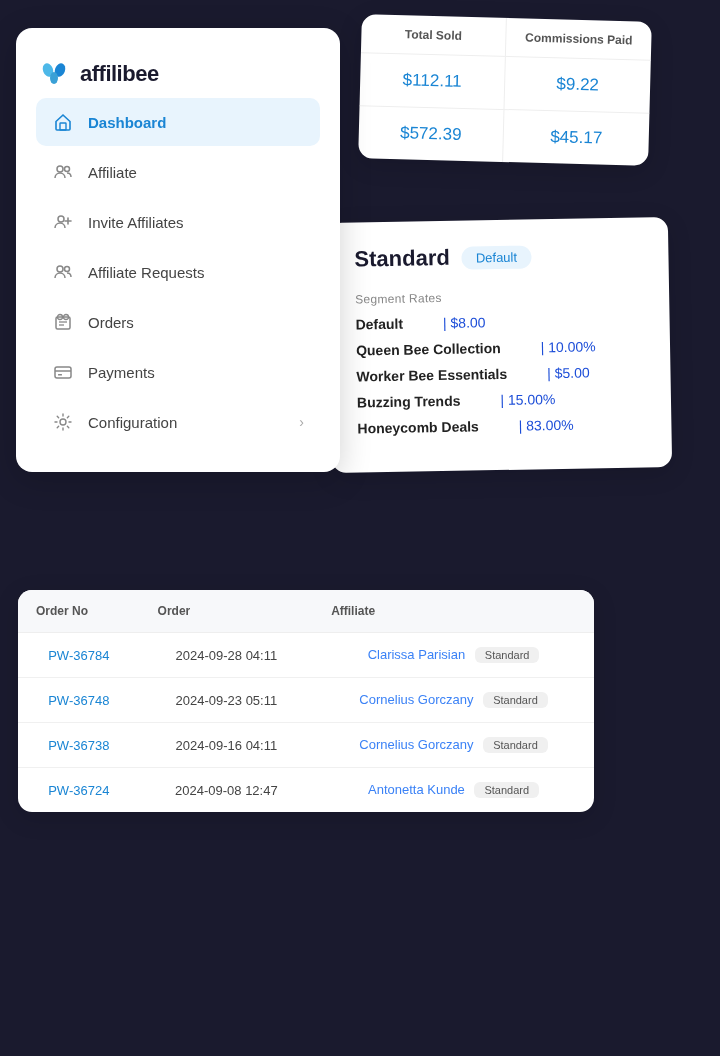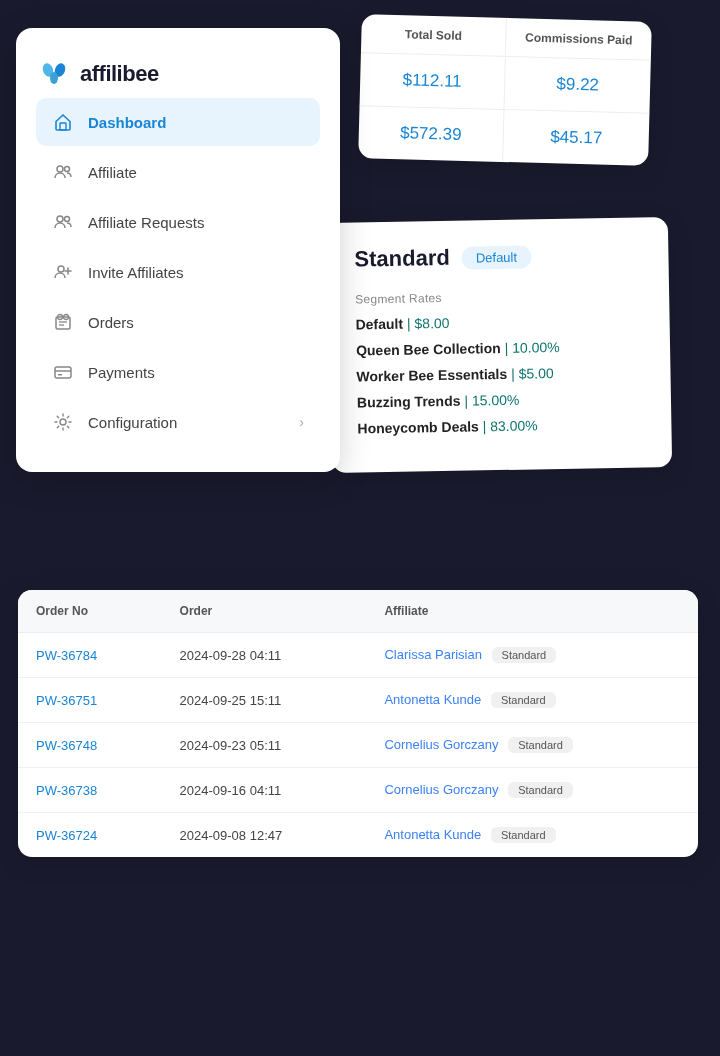--- a/index.html
+++ b/index.html
@@ -162,29 +162,30 @@
       font-weight: 500;
       letter-spacing: 0.3px;
     }
     .segment-item {
       font-size: 14px;
       color: #222;
       margin-bottom: 5px;
       line-height: 1.5;
     }
     .segment-item .seg-rate {
-      color: #0f766e;
+      color: #1d4ed8;
+      margin-left: 36px;
     }
 
     
     .orders-card {
       position: absolute;
       top: 590px;
       left: 18px;
-      width: 680px;
+      width: 576px;
       background: #fff;
       border-radius: 14px;
       box-shadow: 0 6px 24px rgba(0,0,0,0.13);
       overflow: hidden;
       z-index: 7;
     }
     .orders-table {
       width: 100%;
       border-collapse: collapse;
     }
@@ -196,20 +197,21 @@
       text-align: left;
       background: #f7f8fa;
       border-bottom: 1px solid #eee;
     }
     .orders-table td {
       padding: 14px 18px;
       font-size: 13px;
       color: #444;
       border-bottom: 1px solid #f0f0f0;
       vertical-align: middle;
+      text-align: center;
     }
     .orders-table tr:last-child td { border-bottom: none; }
     .order-link {
       color: #1a85d4;
       font-weight: 500;
     }
     .affiliate-name {
       color: #3b82f6;
       font-weight: 500;
     }
@@ -254,39 +256,39 @@
         <path d="M2 16c0-2.8 2.2-5 5-5s5 2.2 5 5" stroke="#888" stroke-width="1.5" fill="none"></path>
         <path d="M14 11c1.7 0 4 1 4 4" stroke="#888" stroke-width="1.5" fill="none"></path>
       </svg>
     </span>
     <span class="nav-label">Affiliate</span>
   </div>
 
   <div class="nav-item">
     <span class="nav-icon">
       <svg width="20" height="20" viewBox="0 0 20 20" fill="none">
+        <circle cx="8" cy="7" r="3" stroke="#888" stroke-width="1.5" fill="none"></circle>
+        <path d="M2 16c0-2.8 2.2-5 5-5s5 2.2 5 5" stroke="#888" stroke-width="1.5" fill="none"></path>
+        <line x1="15" y1="6" x2="15" y2="12" stroke="#888" stroke-width="1.6" stroke-linecap="round"></line>
+        <line x1="12" y1="9" x2="18" y2="9" stroke="#888" stroke-width="1.6" stroke-linecap="round"></line>
+      </svg>
+    </span>
+    <span class="nav-label">Invite Affiliates</span>
+  </div>
+
+  <div class="nav-item">
+    <span class="nav-icon">
+      <svg width="20" height="20" viewBox="0 0 20 20" fill="none">
         <circle cx="7" cy="7" r="3" stroke="#888" stroke-width="1.5" fill="none"></circle>
         <circle cx="14" cy="7" r="2.5" stroke="#888" stroke-width="1.5" fill="none"></circle>
         <path d="M2 16c0-2.8 2.2-5 5-5s5 2.2 5 5" stroke="#888" stroke-width="1.5" fill="none"></path>
         <path d="M14 11c1.7 0 4 1 4 4" stroke="#888" stroke-width="1.5" fill="none"></path>
       </svg>
     </span>
     <span class="nav-label">Affiliate Requests</span>
-  </div>
-
-  <div class="nav-item">
-    <span class="nav-icon">
-      <svg width="20" height="20" viewBox="0 0 20 20" fill="none">
-        <circle cx="8" cy="7" r="3" stroke="#888" stroke-width="1.5" fill="none"></circle>
-        <path d="M2 16c0-2.8 2.2-5 5-5s5 2.2 5 5" stroke="#888" stroke-width="1.5" fill="none"></path>
-        <line x1="15" y1="6" x2="15" y2="12" stroke="#888" stroke-width="1.6" stroke-linecap="round"></line>
-        <line x1="12" y1="9" x2="18" y2="9" stroke="#888" stroke-width="1.6" stroke-linecap="round"></line>
-      </svg>
-    </span>
-    <span class="nav-label">Invite Affiliates</span>
   </div>
 
   <div class="nav-item">
     <span class="nav-icon">
       <svg width="20" height="20" viewBox="0 0 20 20" fill="none">
         <rect x="3" y="5" width="14" height="12" rx="1.5" stroke="#888" stroke-width="1.5" fill="none"></rect>
         <circle cx="7" cy="5" r="2.5" stroke="#888" stroke-width="1.3" fill="none"></circle>
         <circle cx="13" cy="5" r="2.5" stroke="#888" stroke-width="1.3" fill="none"></circle>
         <line x1="6" y1="10" x2="14" y2="10" stroke="#888" stroke-width="1.3"></line>
         <line x1="6" y1="13" x2="11" y2="13" stroke="#888" stroke-width="1.3"></line>
@@ -364,28 +366,20 @@
         <th>Order</th>
         <th>Affiliate</th>
       </tr>
     </thead>
     <tbody id="orders-body">
         <tr>
     <td><span class="order-link">PW-36784</span></td>
     <td>2024-09-28 04:11</td>
     <td>
       <span class="affiliate-name">Clarissa Parisian</span>
-      <span class="std-badge">Standard</span>
-    </td>
-  </tr>
-        <tr>
-    <td><span class="order-link">PW-36751</span></td>
-    <td>2024-09-25 15:11</td>
-    <td>
-      <span class="affiliate-name">Antonetta Kunde</span>
       <span class="std-badge">Standard</span>
     </td>
   </tr>
         <tr>
     <td><span class="order-link">PW-36748</span></td>
     <td>2024-09-23 05:11</td>
     <td>
       <span class="affiliate-name">Cornelius Gorczany</span>
       <span class="std-badge">Standard</span>
     </td>

